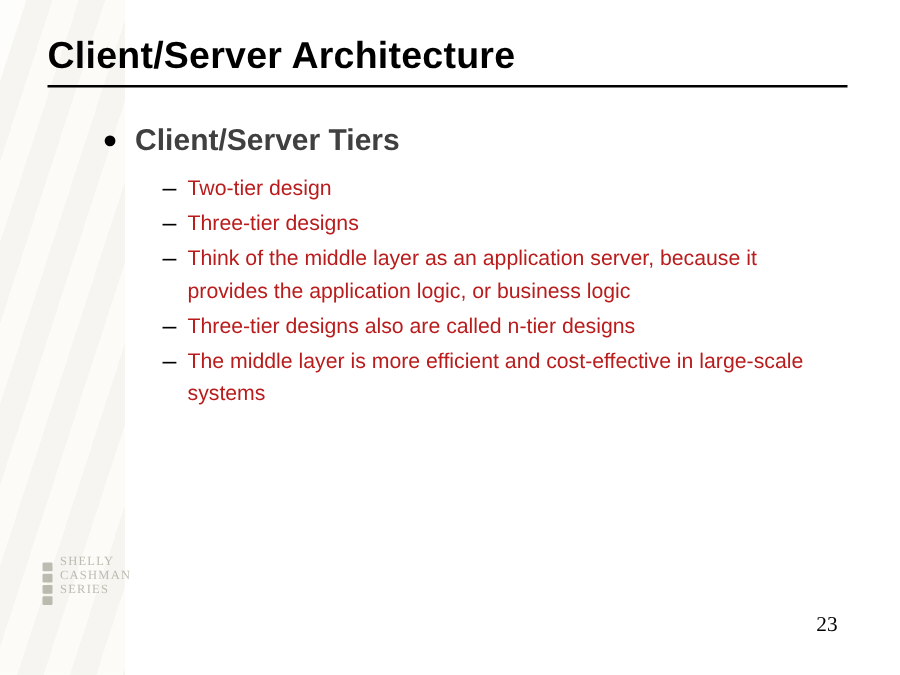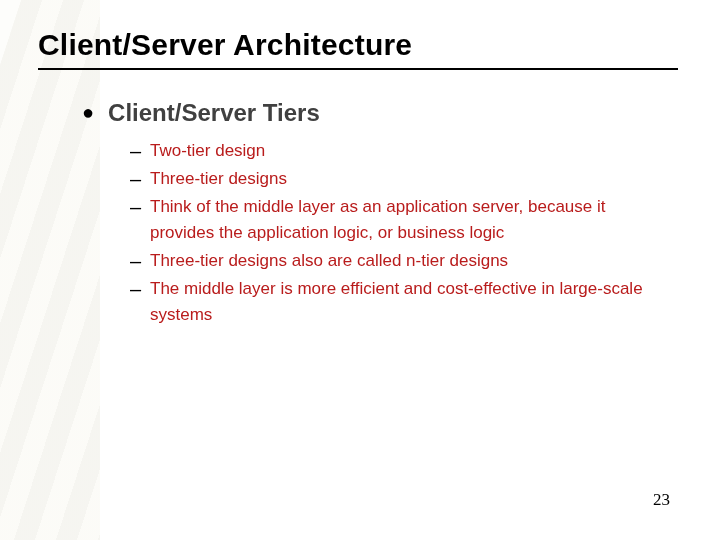--- a/index.html
+++ b/index.html
@@ -185,14 +185,24 @@
       </div>
       <div class="sub-row">
         <div class="dash">–</div>
         <div class="sub-text">The middle layer is more efficient and cost-effective in large-scale systems</div>
       </div>
     </div>
   </div>
 
   <div class="pagenum">23</div>
 
+  <div class="logo">
+    <span class="bars">
+      <div></div><div></div><div></div><div></div>
+    </span>
+    <span class="words">
+      <span class="w1">SHELLY</span><br>
+      <span class="w1">CASHMAN</span><br>
+      <span class="w1">SERIES</span>
+    </span>
+  </div>
 
 </div>
 
 </body></html>

